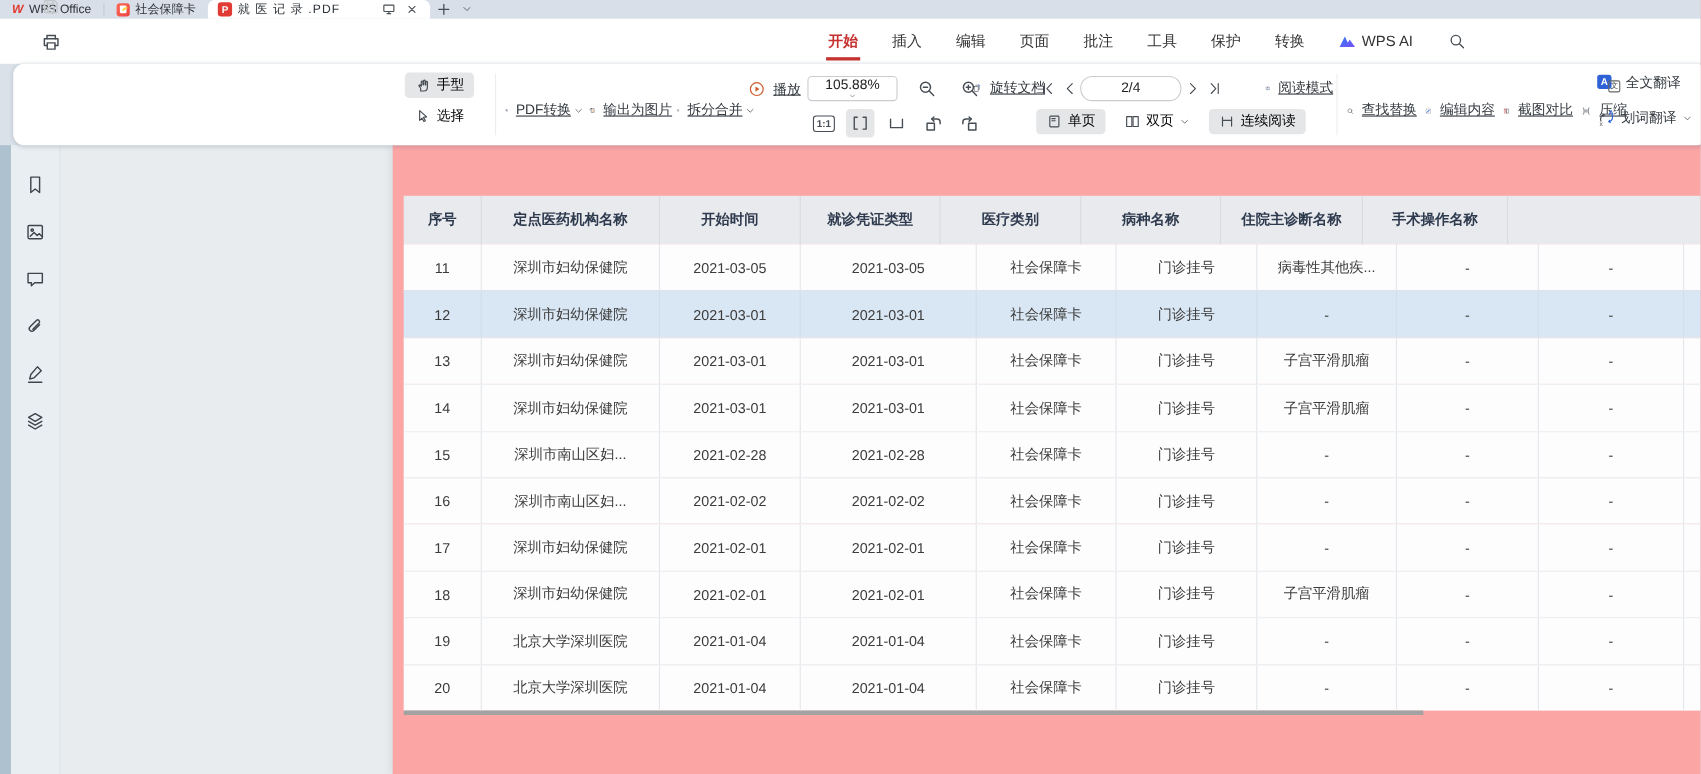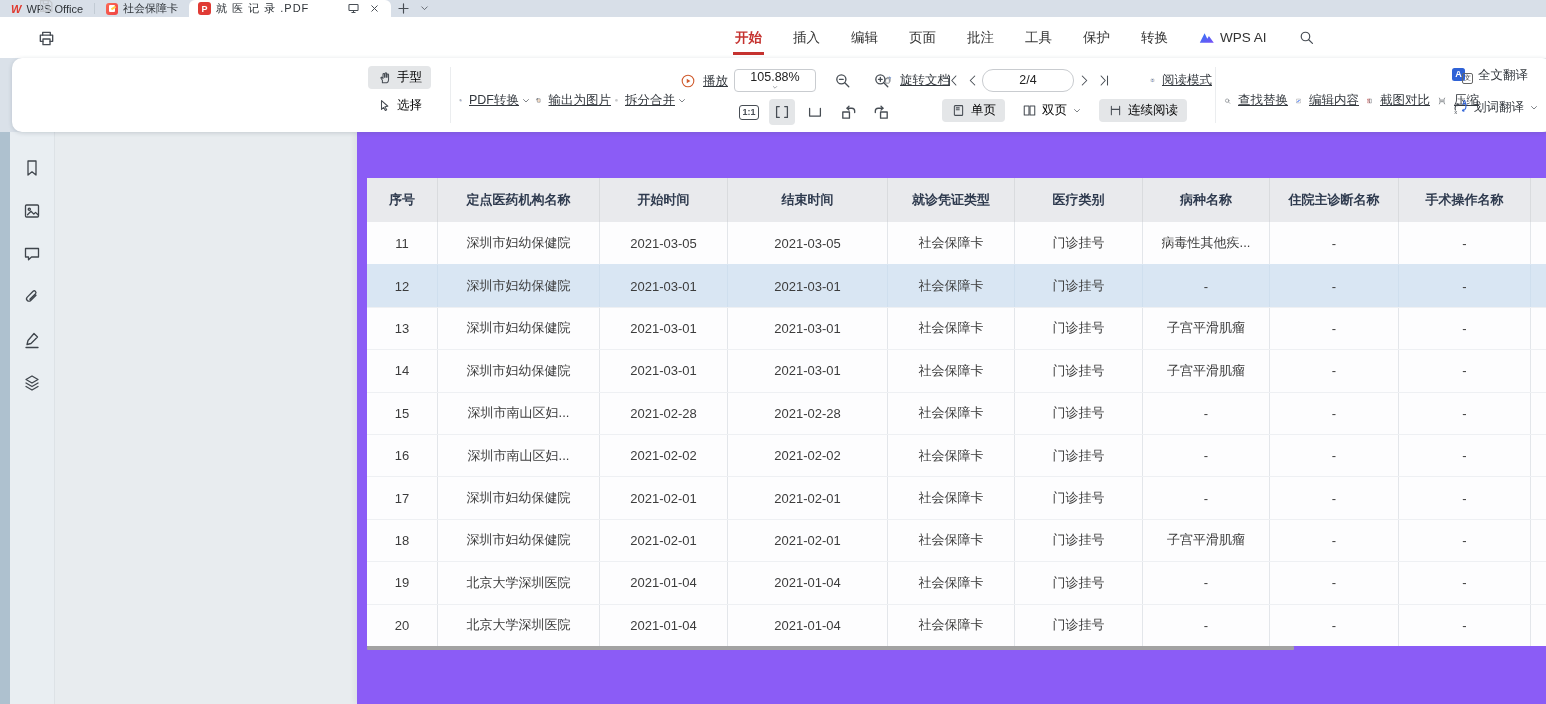--- a/index.html
+++ b/index.html
@@ -22,21 +22,21 @@
   .tabchev { display:flex; align-items:center; justify-content:center; width:18px; color:#3c4247; }
 
   
   .menubar { height:41px; background:#fff; position:relative; display:flex; align-items:center; }
   .mb-left { display:flex; align-items:center; margin-left:16px; gap:9px;flex-direction:column; }
   .filebtn { display:flex; align-items:center; gap:6px; font-size:13.5px; color:#2f3338; padding:4px 6px; border-radius:4px; }
   .vdiv { width:1px; height:16px; background:#e2e5e8; margin:0 5px; }
   .mb-icon { display:flex; align-items:center; justify-content:center; width:24px; height:24px; border-radius:4px; }
   .menus { position:absolute; left:733px; top:0; height:100%; display:flex; align-items:center; gap:27px; font-size:13.5px; color:#333; }
   .mitem { height:100%; display:flex; align-items:center; position:relative; padding:0 2px; }
-  .mitem.active { color:#c5322f; font-weight:bold; }
+  .mitem.active { color:#c5322f; font-weight:bold;margin-left:18px; }
   .mitem.active::after { content:""; position:absolute; left:0; right:0; bottom:3px; height:3px; background:#c5322f; }
   .aiitem { display:flex; align-items:center; gap:5px; }
 
   
   .ribbon { position:absolute; left:12px; top:58px; width:1540px; height:74px; background:#fff; border-radius:10px; box-shadow:0 1px 4px rgba(70,85,100,.22); z-index:5; }
   .rg { position:absolute; top:0; height:74px; }
   .rvdiv { position:absolute; top:9px; height:56px; width:1px; background:#ebedef; }
   .sbtn { display:flex; align-items:center; gap:5px; font-size:12.5px; color:#000000; padding:3px 9px; border-radius:4px; white-space:nowrap; }
   .pill { background:#e4e6e8; }
   .colbtn { display:flex; flex-direction:row; align-items:center; justify-content:flex-start; padding-top:11px; gap:7px; font-size:12.5px; color:#33383e; white-space:nowrap;text-decoration:underline; }
@@ -50,21 +50,21 @@
   .tfrow { display:flex; align-items:center; gap:5px; font-size:12.5px; color:#33383e; white-space:nowrap; }
   .abox { width:13px; height:13px; background:#2f62d6; border-radius:2.5px; color:#fff; font-size:9px; font-weight:bold; display:flex; align-items:center; justify-content:center; }
   .zbox { width:11px; height:11px; border:1px solid #666; border-radius:2px; color:#444; font-size:7px; display:flex; align-items:center; justify-content:center; margin-left:-3px; margin-top:5px; }
 
   
   .main { position:absolute; top:132px; left:0; right:0; bottom:0; display:flex; }
   .leftstrip { width:10px; background:#aec1cf; }
   .iconbar { width:45px; background:#e9eef2; display:flex; flex-direction:column; align-items:center; padding-top:24px; gap:19px; border-right:1px solid #dde2e6; }
   .sidebtn { width:24px; height:24px; display:flex; align-items:center; justify-content:center; border-radius:4px; }
   .docbg { width:302px; background:#e8ecef; }
-  .page { flex:1; background:#8b5cf6; overflow:hidden; box-shadow:-3px 0 6px rgba(0,0,0,.05); }
+  .page { flex:1; background:#fca5a5; overflow:hidden; box-shadow:-3px 0 6px rgba(0,0,0,.05); }
 
   
   .ptable { margin:46px 0 0 10px; width:1204px; font-size:13px; }
   .thead { display:flex; height:44px; background:#e9eaed; }
   .hcell { display:flex; align-items:center; justify-content:center; font-weight:bold; color:#2e3a4e; border-right:1px solid #d9dbde; }
   .trow { display:flex; height:42.4px; background:#fdfdfe; border-top:1px solid #eef0f3; }
   .trow:first-of-type { border-top:none; }
   .tcell { display:flex; align-items:center; justify-content:center; color:#3c3c3c; border-right:1px solid #e3e6ea; overflow:hidden; white-space:nowrap; }
   .trow.hl { background:#d9e6f3; border-top-color:#d9e6f3; }
   .trow.hl .tcell { border-right-color:#cfdfee; }
@@ -491,21 +491,20 @@
   </div>
 
   <div class="docbg"></div>
 
   <div class="page">
     <div class="ptable">
       <div class="thead" id="thead">
           <div class="hcell c0">序号</div>
           <div class="hcell c1">定点医药机构名称</div>
           <div class="hcell c2">开始时间</div>
-          <div class="hcell c3">结束时间</div>
           <div class="hcell c4">就诊凭证类型</div>
           <div class="hcell c5">医疗类别</div>
           <div class="hcell c6">病种名称</div>
           <div class="hcell c7">住院主诊断名称</div>
           <div class="hcell c8">手术操作名称</div>
           <div class="hcell c9"></div>
         </div>
       <div id="tbody">
           <div class="trow">
             <div class="tcell c0">11</div>

